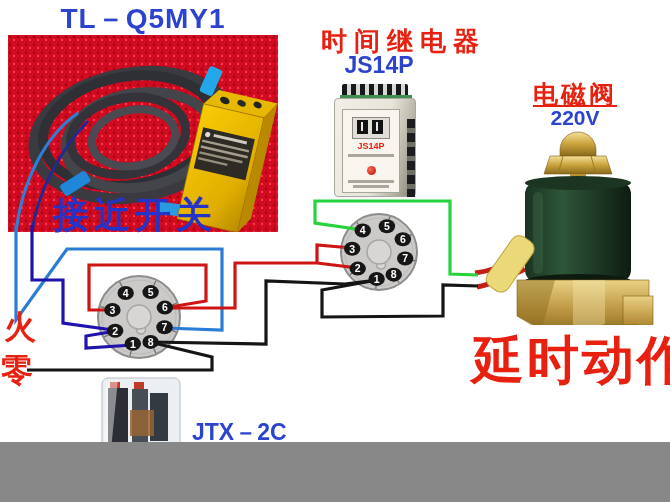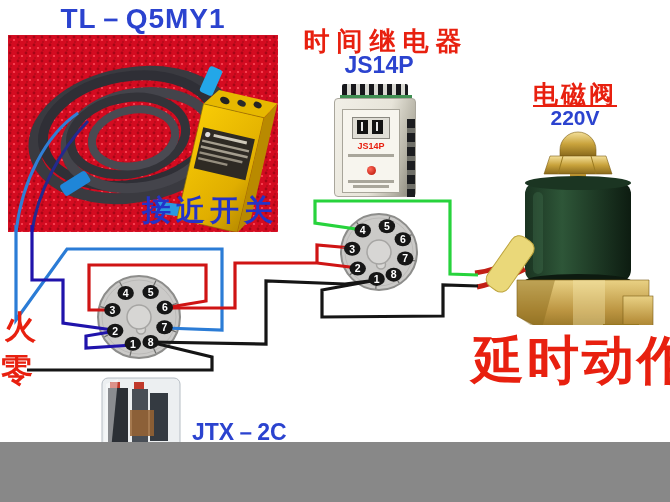--- a/index.html
+++ b/index.html
@@ -3,21 +3,21 @@
 <meta charset="utf-8">
 <style>
   html,body{margin:0;padding:0;background:#888;}
   #canvas{position:relative;width:670px;height:442px;background:#ffffff;overflow:hidden;
           font-family:"Liberation Sans",sans-serif;margin:0 auto;}
   .abs{position:absolute;}
   .lbl{position:absolute;z-index:6;white-space:nowrap;font-family:"Liberation Sans",sans-serif;}
   .b{font-weight:bold;}
   
   #sensor-photo{left:8px;top:35px;width:270px;height:197px;z-index:1;}
-  #sensor-caption{left:0;right:0;top:156px;text-align:right;font-size:29px;font-weight:bold;
+  #sensor-caption{left:0;right:16px;top:156px;text-align:center;font-size:36px;font-weight:bold;
                   letter-spacing:5px;z-index:3;}
   
   #timer-photo{left:334px;top:84px;width:88px;height:113px;z-index:1;}
   #timer-terminals{left:8px;top:0;width:66px;height:13px;
       background:repeating-linear-gradient(90deg,#17181c 0 5px,#d9d9d3 5px 9px);border-radius:2px;}
   #timer-pcb{left:6px;top:11px;width:72px;height:4px;background:#3f8f52;}
   #timer-body{left:0;top:14px;right:6px;bottom:0;border:1px solid #a9a69c;border-radius:4px;
       background:linear-gradient(105deg,#f1efe7 0%,#e7e4d9 55%,#b5b2a5 80%,#807d71 100%);}
   #timer-side{right:0;top:20px;width:8px;height:78px;
       background:repeating-linear-gradient(180deg,#1c1d20 0 9px,#6f6f68 9px 14px);}
@@ -90,21 +90,21 @@
         <rect x="187" y="116" width="48" height="2.4" fill="#a49d8e"></rect>
         <rect x="187" y="122" width="44" height="2.4" fill="#958e7f"></rect>
         <rect x="187" y="128" width="30" height="2.4" fill="#958e7f"></rect>
         <polygon points="242,75 252,58 252,176 242,193" fill="#b98a00"></polygon>
       </g>
       <rect x="0" y="0" width="270" height="197" fill="none" stroke="#c23" stroke-width="1" opacity="0.4"></rect>
     </svg>
     <div id="sensor-caption" class="abs b" style="color: rgb(36, 51, 200);">接近开关</div>
   </div>
 
-  <div class="lbl b" style="left: 295px; top: 24px; width: 182px; text-align: center; font-size: 26px; letter-spacing: 7px; color: rgb(232, 32, 15);">时间继电器</div>
+  <div class="lbl b" style="left: 304px; top: 24px; width: 182px; text-align: right; font-size: 26px; letter-spacing: 7px; color: rgb(232, 32, 15);">时间继电器</div>
   <div class="lbl" style="left: 288px; top: 52px; width: 182px; text-align: center; font-size: 23px; font-weight: bold; color: rgb(43, 67, 207);">JS14P</div>
 
   <div id="timer-photo" class="abs">
     <div id="timer-terminals" class="abs"></div>
     <div id="timer-pcb" class="abs"></div>
     <div id="timer-body" class="abs">
       <div id="timer-side" class="abs"></div>
       <div id="timer-face" class="abs">
         <div id="timer-window">
           <div class="knob" style="left:4px;">

